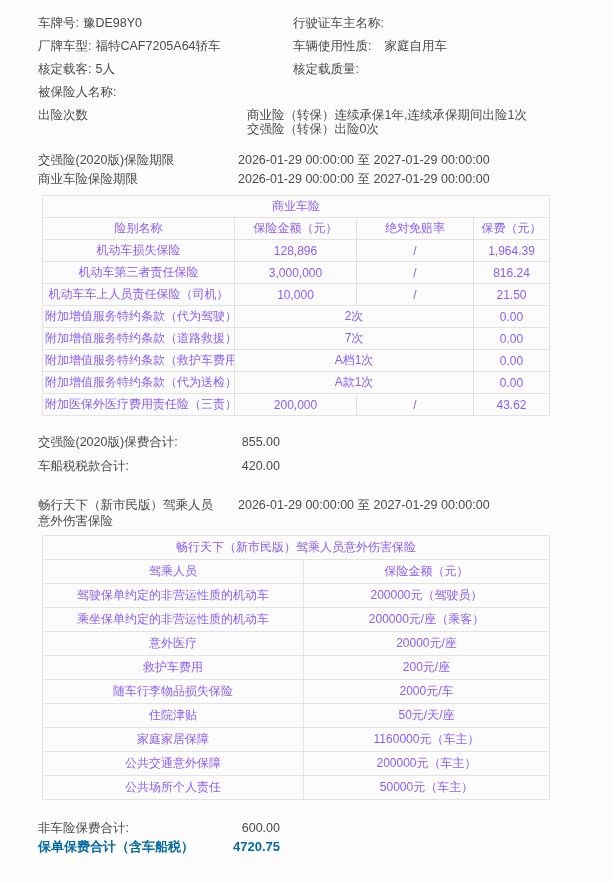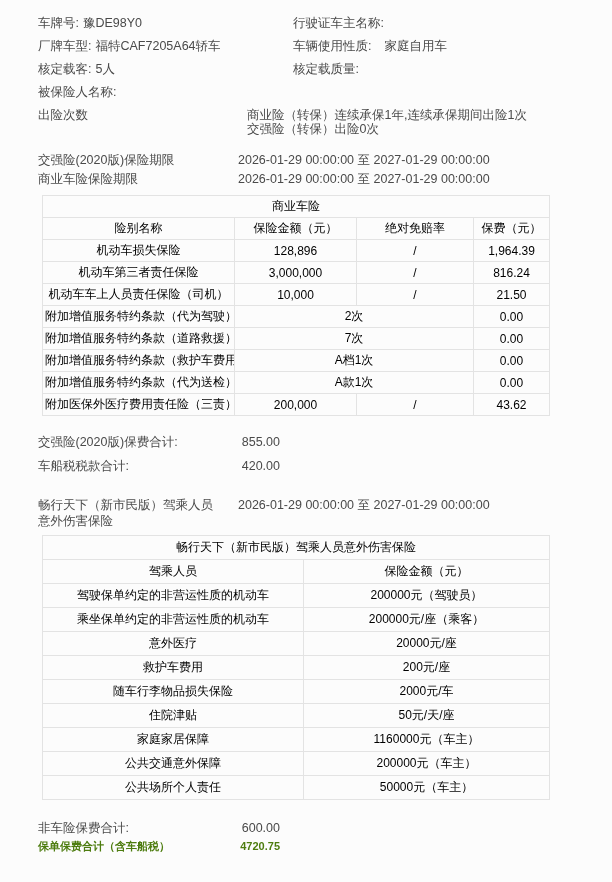--- a/index.html
+++ b/index.html
@@ -19,39 +19,39 @@
   .info-cell .v{margin-left:4px;}
   .info-cell .v.gap{margin-left:13px;}
   .claims-row{display:flex;margin-top:4px;font-size:12.5px;}
   .claims-label{width:209px;line-height:14px;}
   .claims-value{line-height:14px;}
   
   .periods{margin-top:15px;}
   .period-row{display:flex;font-size:12.5px;line-height:19px;}
   .period-label{width:200px;}
   
-  table.tbl{border-collapse:collapse;table-layout:fixed;margin-left:4px;font-size:12px;color:#000000;}
+  table.tbl{border-collapse:collapse;table-layout:fixed;margin-left:4px;font-size:12px;color:#8b5cf6;}
   table.tbl td{border:1px solid #e3e3e3;text-align:center;padding:0 2px;overflow:hidden;white-space:nowrap;}
   table.t1{width:507px;margin-top:6px;}
   table.t1 td{height:21px;}
   table.t2{width:507px;margin-top:6px;padding-left:48px;}
   table.t2 td{height:23px;}
   
   .totals{margin-top:15px;}
   .totals-row{display:flex;width:242px;height:23.5px;line-height:23.5px;font-size:12.5px;}
   .totals-row .val{flex:1;text-align:right;}
   
   .acc-row{display:flex;margin-top:19px;font-size:12.5px;}
   .acc-label{width:200px;line-height:16px;}
   .acc-date{line-height:16px;}
   
   .bottom{margin-top:20px;}
   .bottom-row{display:flex;width:242px;height:17.5px;line-height:17.5px;font-size:12.5px;gap:24px;}
   .bottom-row .val{flex:1;text-align:right;}
-  .bottom-row.strong{font-weight:bold;color:#4d7c0f;font-size:11px;}
+  .bottom-row.strong{font-weight:bold;color:#0369a1;font-size:13px;}
 </style>
 </head>
 <body>
 
 <div class="page">
 
   <div>
     <div class="info-row">
       <div class="info-cell info-left">
         <span>车牌号:</span><span class="v">豫DE98Y0</span>

